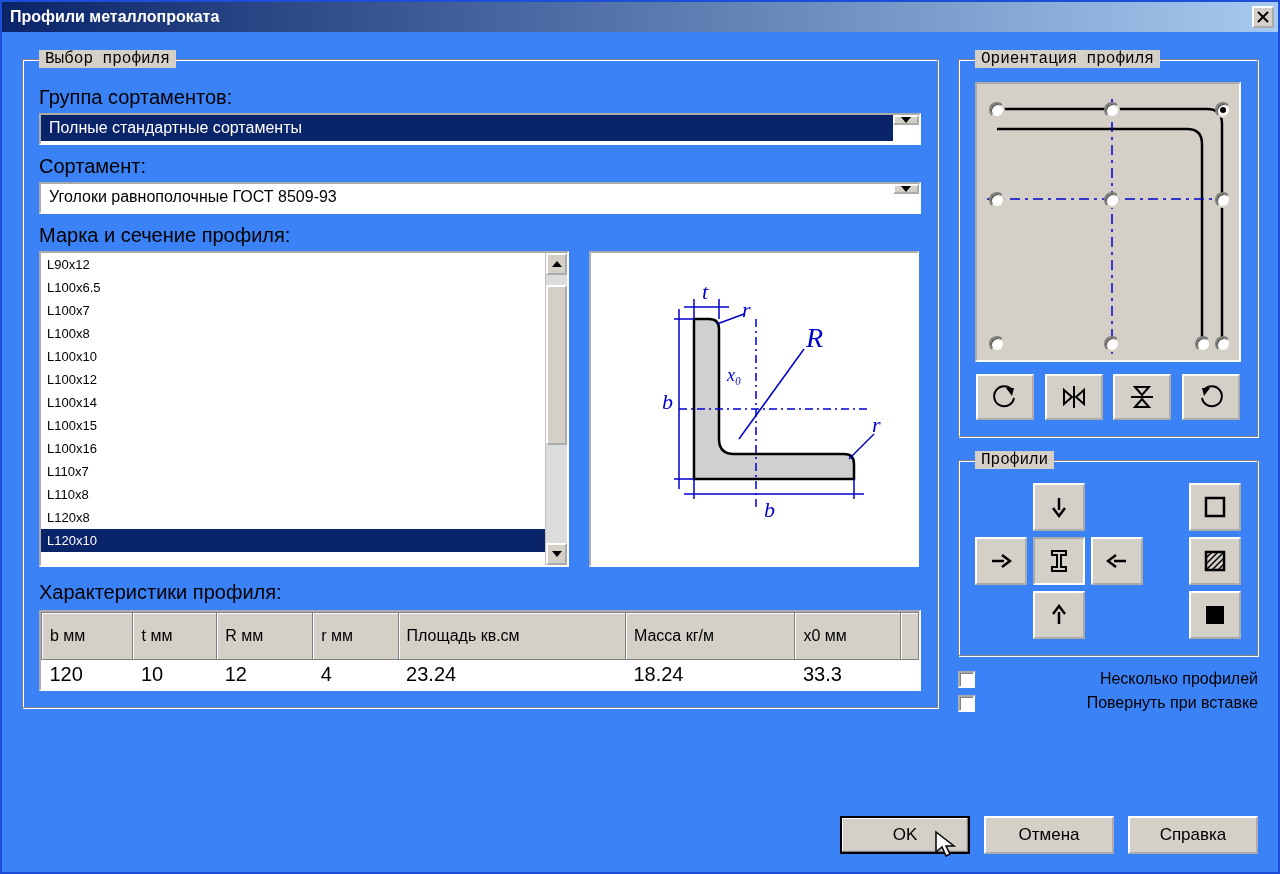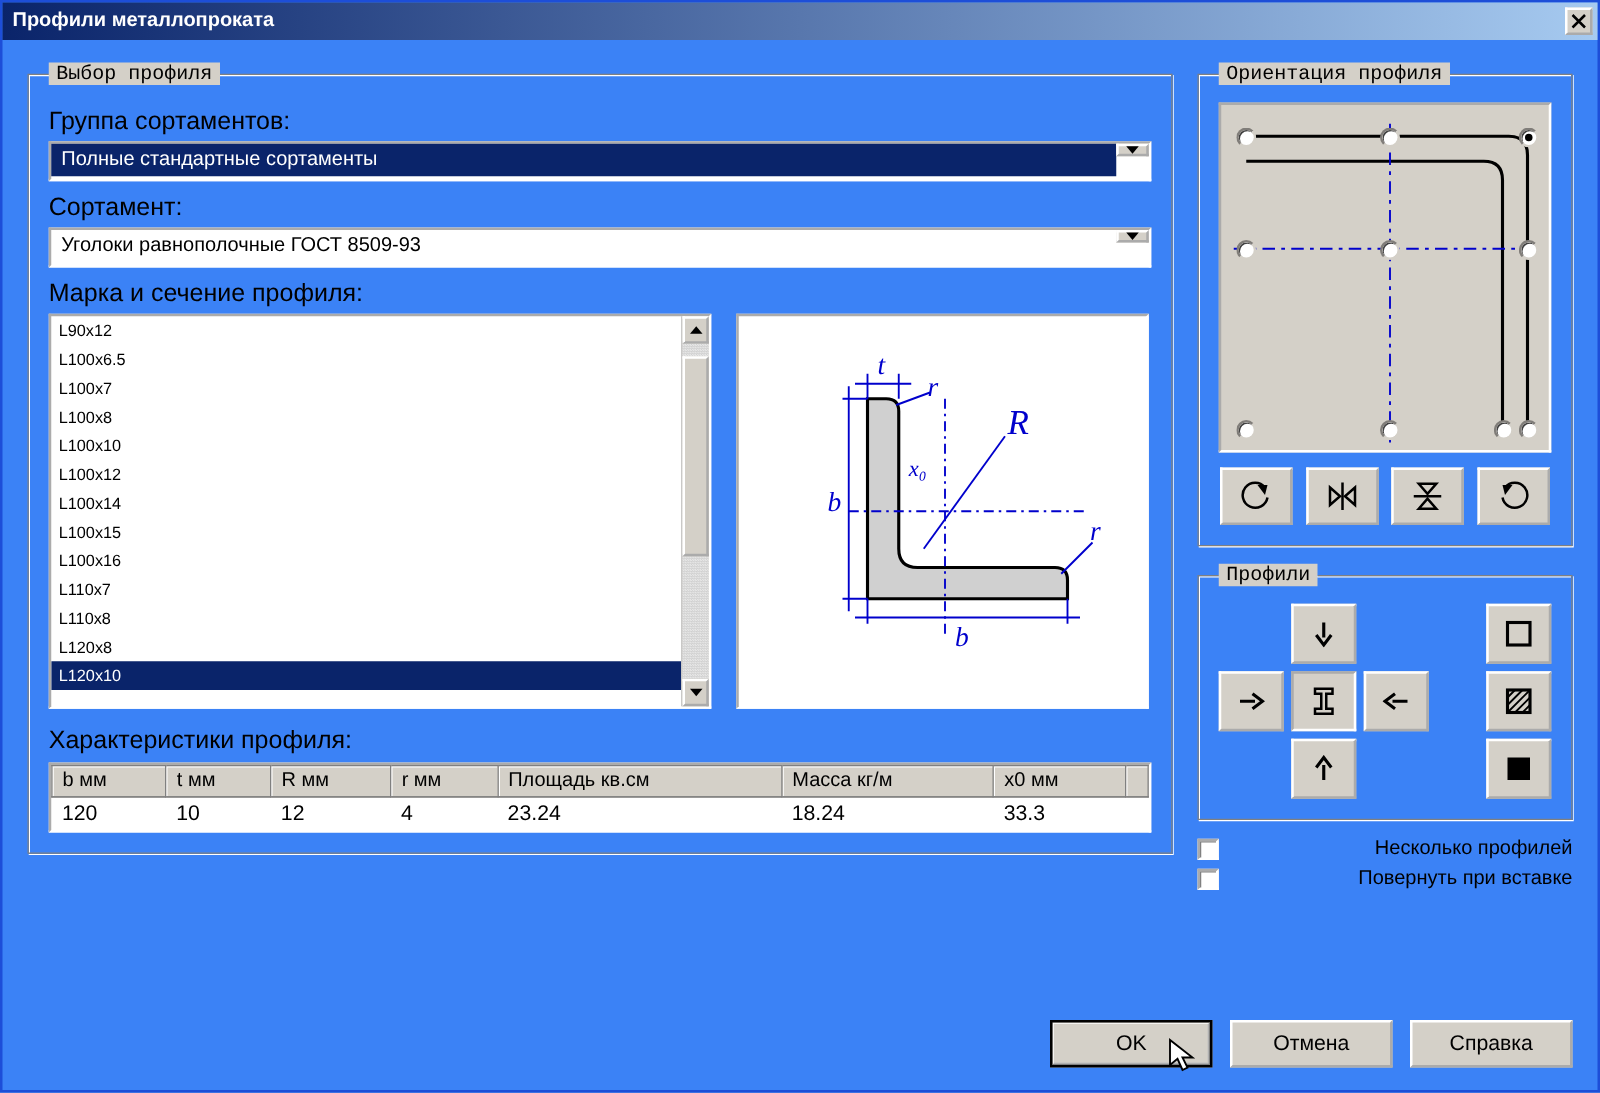--- a/index.html
+++ b/index.html
@@ -150,26 +150,26 @@
     background: #fff;
     margin-top: 6px;
   }
   table { width: 100%; border-collapse: collapse; font-size: 16px; }
   th {
     background: #d4d0c8;
     border: 1px solid #808080;
     box-shadow: inset 1px 1px 0 #fff;
     font-weight: normal;
     text-align: left;
-    padding: 3px 8px;
+    padding: 14px 8px;
     height: 14px;
   }
   td {
     padding: 3px 8px;
-    font-size: 17px;
+    font-size: 20px;
   }
 
   
   .orient-box {
     height: 280px;
     background: #d4d0c8;
     border: 2px inset #fff;
     position: relative;
     margin-bottom: 12px;
   }

